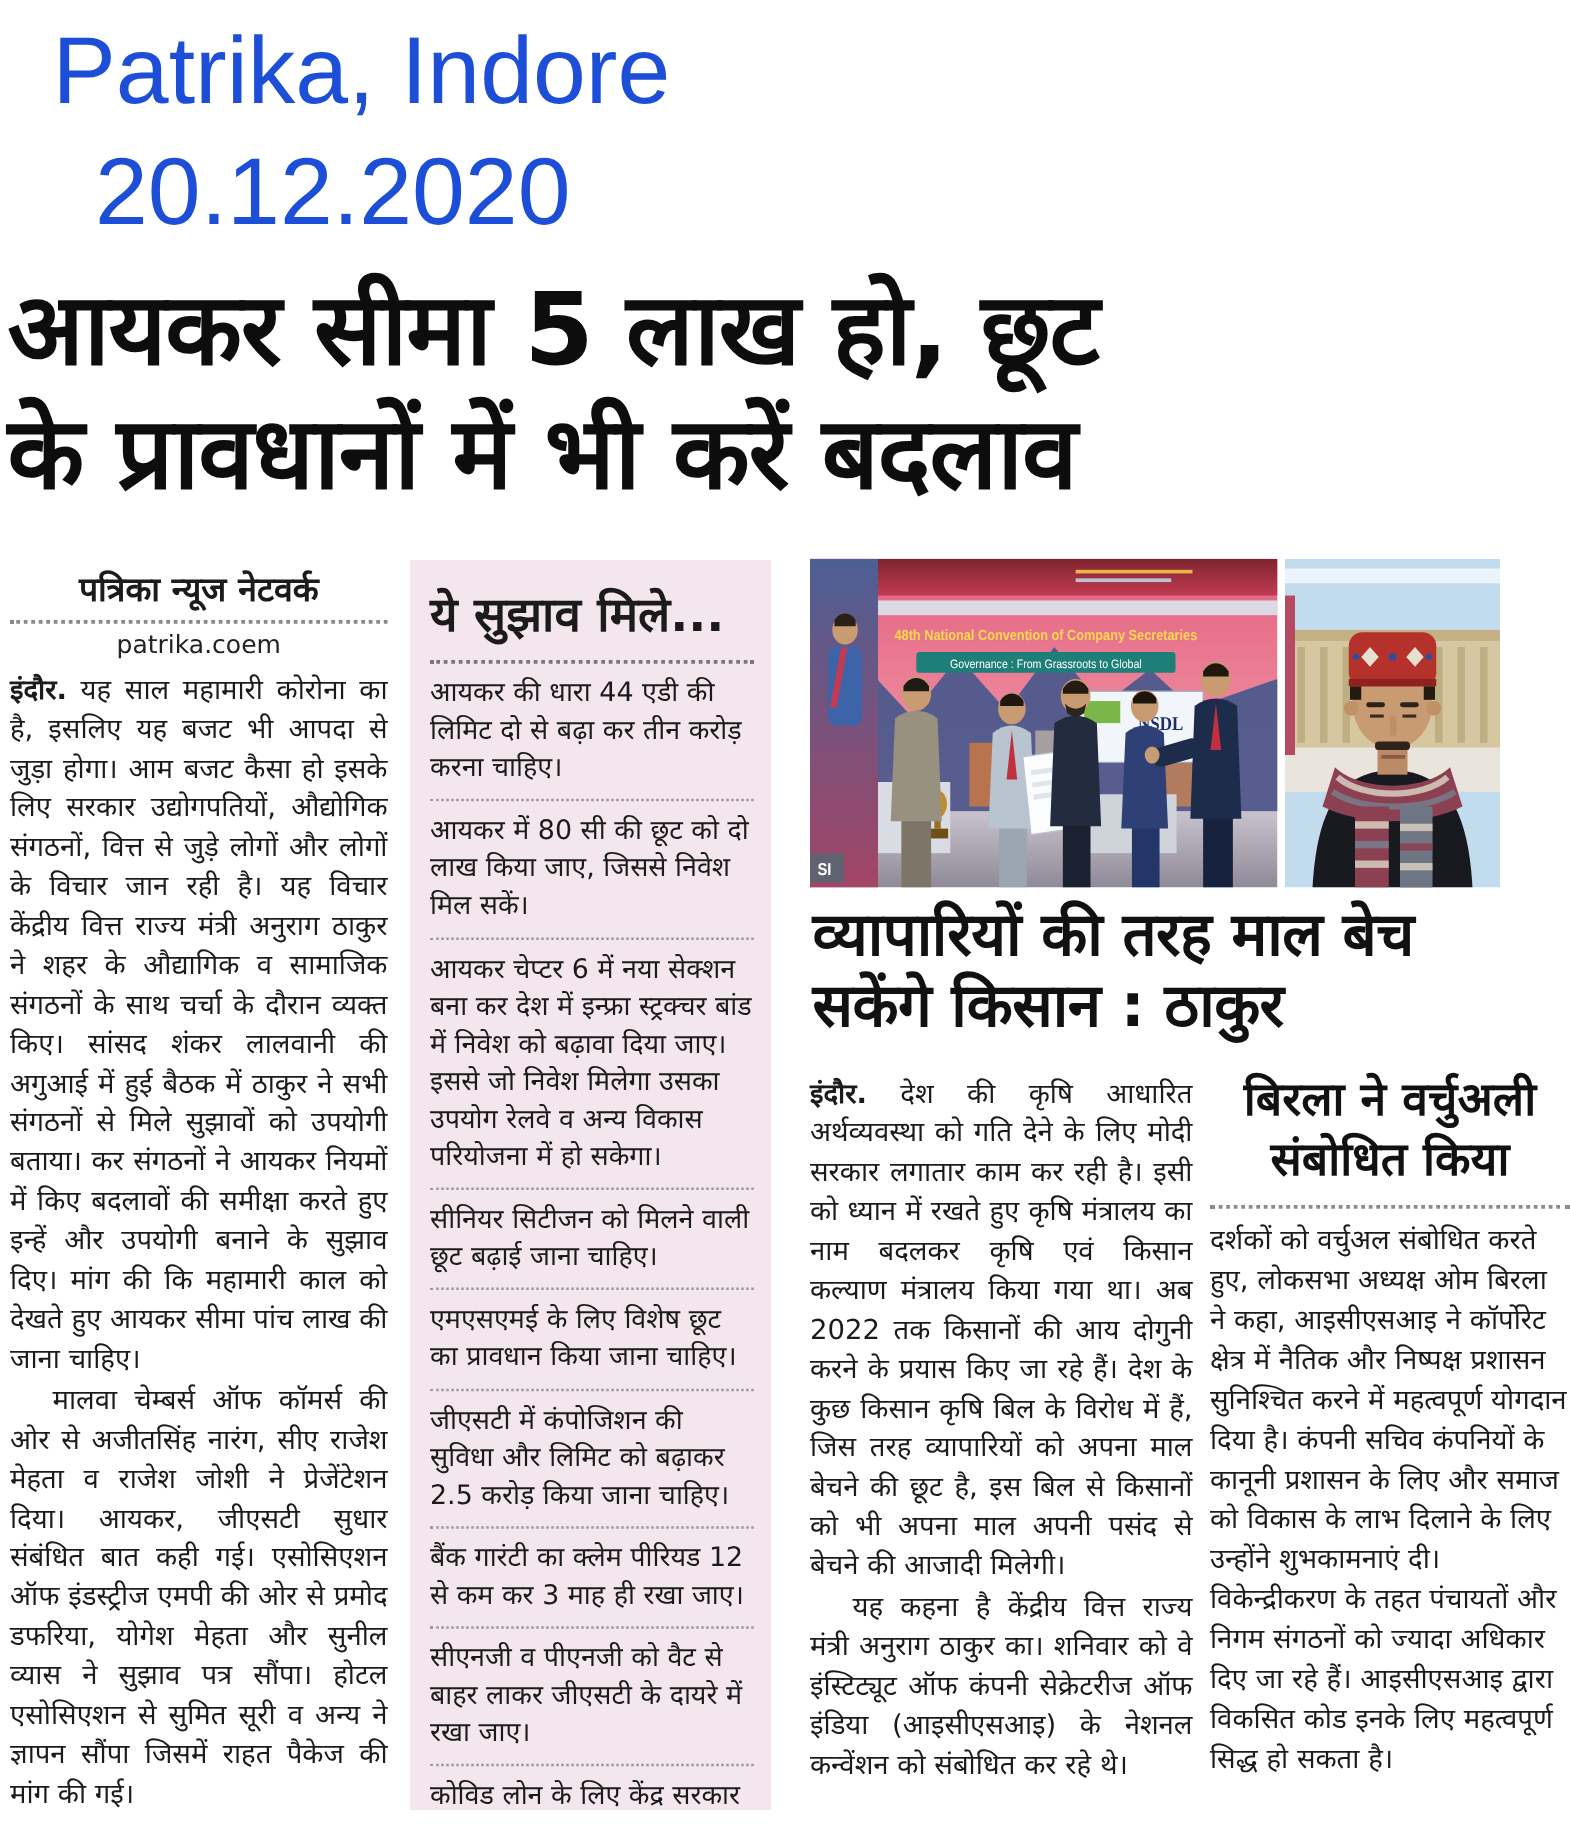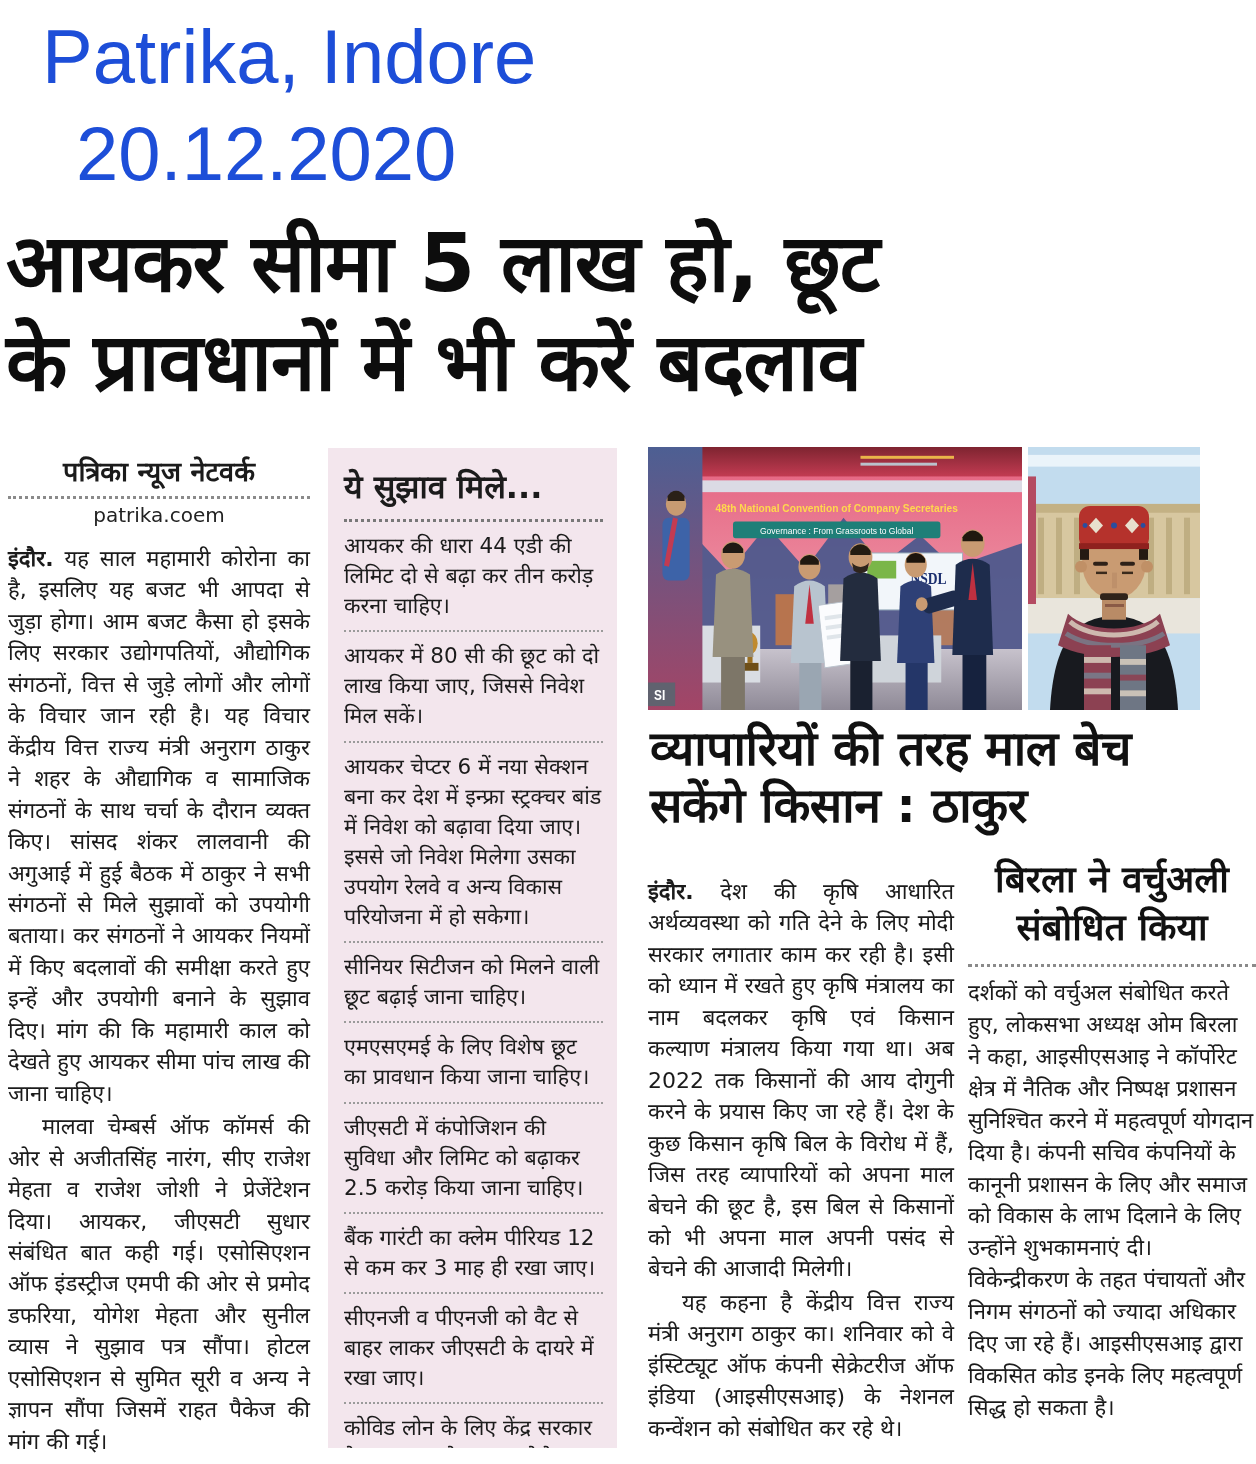--- a/index.html
+++ b/index.html
@@ -17,29 +17,29 @@
   
   .headline{
     position:absolute; left:6px; top:214px; width:1248px; color:#0d0d0d;
     font-weight:700; font-size:80px; line-height:1.24; letter-spacing:-1px;
   }
   
   .col1{ position:absolute; left:8px; top:452px; width:302px; }
   .byline{ text-align:center; font-size:27px; font-weight:700; }
   .sep{ border-top:3px dotted #8a8a8a; margin:7px 0 4px; height:0; }
   .website{ text-align:center; font-size:20px; margin-bottom:10px; color:#222; }
-  .bodytext{ font-size:22px; line-height:1.43; text-align:justify;margin-top:16px; }
+  .bodytext{ font-size:22px; line-height:1.43; text-align:justify; }
   .bodytext .dl{ font-weight:700; }
   .indent{ text-indent:34px; margin-top:2px; }
   
   .sugg{
     position:absolute; left:328px; top:448px; width:289px; height:1000px;
     background:#f3e6ed; padding:16px 14px 10px 16px; overflow:hidden;
   }
-  .sugg-title{ font-size:32px; font-weight:700; padding-bottom:12px;
+  .sugg-title{ font-size:38px; font-weight:700; padding-bottom:12px;
     border-bottom:3px dotted #787878; }
   .sugg-item{ font-size:21.5px; line-height:1.4; padding:9px 0; text-align:left; }
   .sugg-item + .sugg-item{ border-top:2px dotted #9a9a9a; }
   
   .photo-strip{
     position:absolute; left:648px; top:447px; width:552px; height:263px;
     display:flex; gap:6px;
   }
   .photo-main{ flex:1; position:relative; }
   .photo-right{ width:172px; position:relative; }

